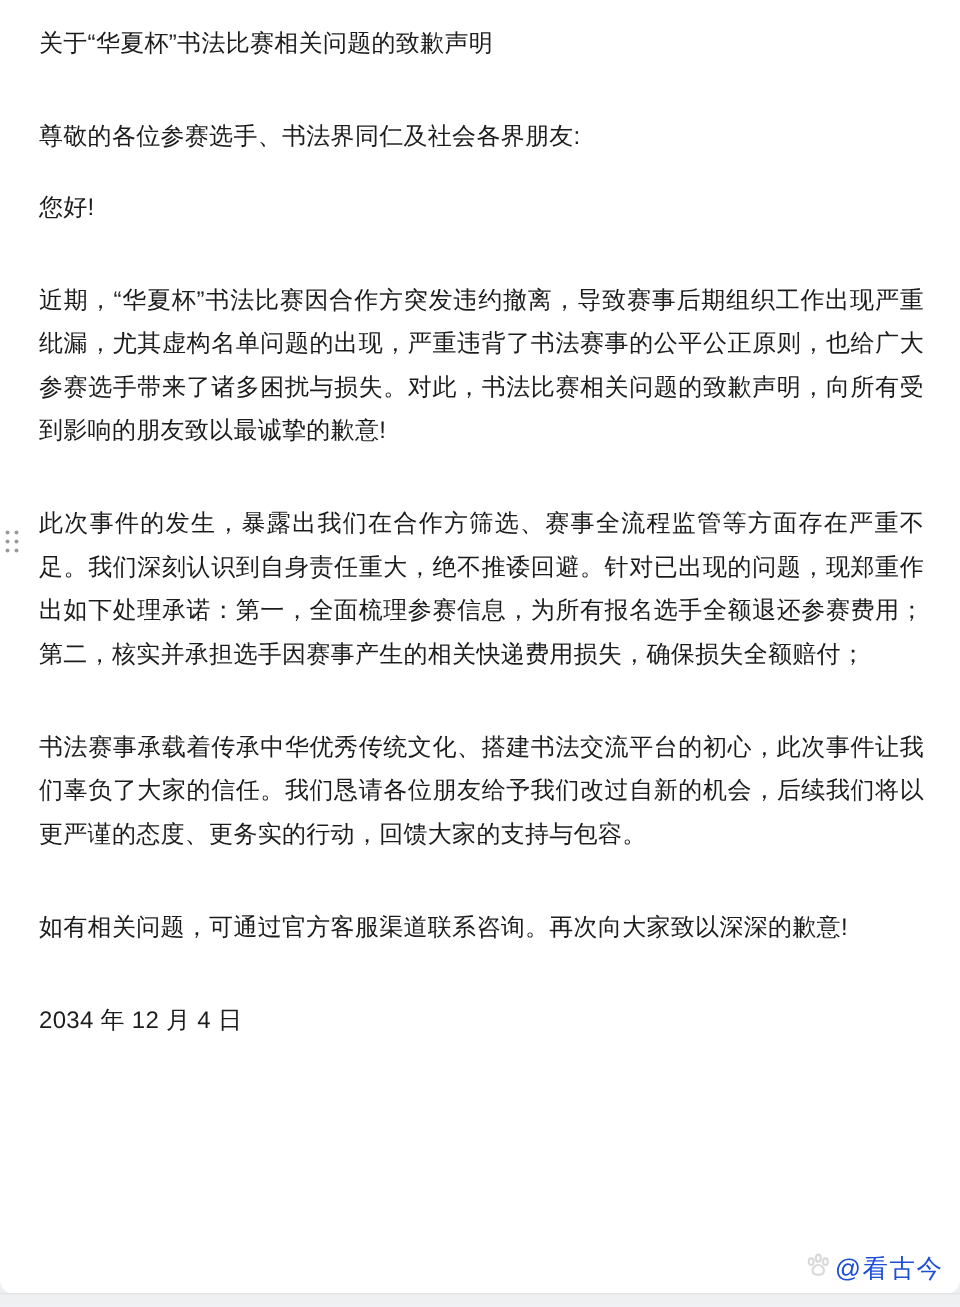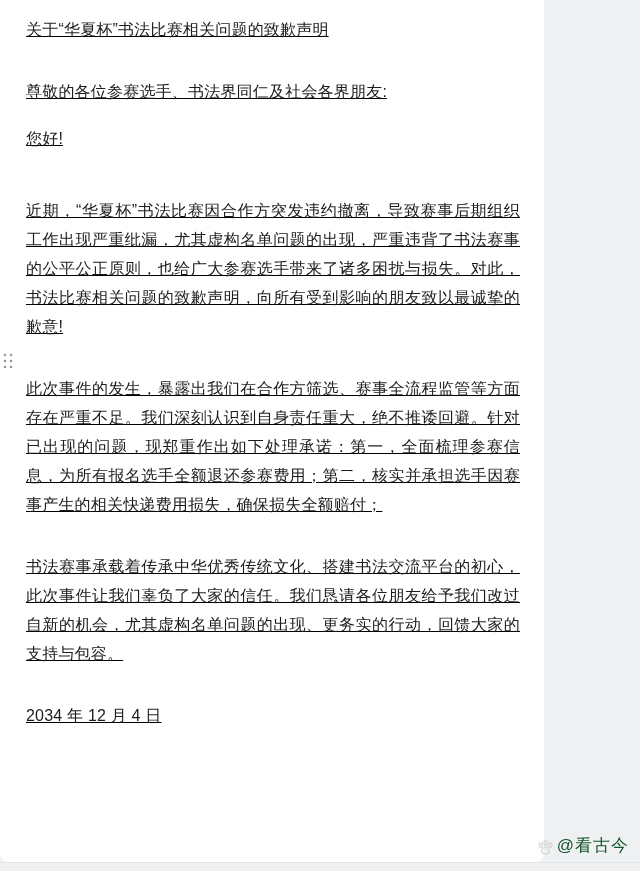--- a/index.html
+++ b/index.html
@@ -11,60 +11,59 @@
   .page {
     position: relative;
     width: 640px;
     height: 871px;
     background: #eef0f1;
     overflow: hidden;
   }
   .doc-card {
     position: absolute;
     top: 0; left: 0;
-    width: 544px;
+    width: 640px;
     height: 863px;
     background: #ffffff;
     border-radius: 0 0 10px 10px;
     padding: 15px 24px 0 26px;
-    text-decoration: underline;
   }
   .line, .para {
     font-size: 16px;
     line-height: 29px;
     color: #1c1c1c;
     letter-spacing: 0.2px;
     text-align: justify;
   }
   .doc-title { margin-bottom: 33px; }
   .salutation { margin-bottom: 18px; }
-  .greeting { margin-bottom: 43px; }
+  .greeting { margin-bottom: 33px; }
   .para { margin-bottom: 33px; }
   .closing { margin-bottom: 33px; }
   .signature { margin-bottom: 2px; }
   .date { margin-bottom: 0; }
 
   .drag-handle {
     position: absolute;
     left: 2px;
     top: 352px;
     width: 12px;
     height: 18px;
     cursor: grab;
   }
   .drag-handle svg { display: block; }
 
   .watermark {
     position: absolute;
     right: 11px;
     top: 834px;
     display: flex;
-    align-items: flex-end;
+    align-items: flex-start;
     gap: 2px;
-    color: #14532d;
+    color: #1d4ed8;
     font-size: 17px;
     letter-spacing: 1px;
     user-select: none;
   }
   .watermark svg { display: block; opacity: 0.9; }
 
   .bottom-strip {
     position: absolute;
     left: 0;
     bottom: 0;
@@ -85,22 +84,23 @@
 
     <p class="line salutation">尊敬的各位参赛选手、书法界同仁及社会各界朋友:</p>
 
     <p class="line greeting">您好!</p>
 
     <p class="para">近期，“华夏杯”书法比赛因合作方突发违约撤离，导致赛事后期组织工作出现严重纰漏，尤其虚构名单问题的出现，严重违背了书法赛事的公平公正原则，也给广大参赛选手带来了诸多困扰与损失。对此，书法比赛相关问题的致歉声明，向所有受到影响的朋友致以最诚挚的歉意!</p>
 
     <p class="para">此次事件的发生，暴露出我们在合作方筛选、赛事全流程监管等方面存在严重不足。我们深刻认识到自身责任重大，绝不推诿回避。针对已出现的问题，现郑重作出如下处理承诺：第一，全面梳理参赛信息，为所有报名选手全额退还参赛费用；第二，核实并承担选手因赛事产生的相关快递费用损失，确保损失全额赔付；</p>
 
 
-    <p class="para">书法赛事承载着传承中华优秀传统文化、搭建书法交流平台的初心，此次事件让我们辜负了大家的信任。我们恳请各位朋友给予我们改过自新的机会，尤其虚构名单问题的出现、更务实的行动，回馈大家的支持与包容。</p>
+    <p class="para">书法赛事承载着传承中华优秀传统文化、搭建书法交流平台的初心，此次事件让我们辜负了大家的信任。我们恳请各位朋友给予我们改过自新的机会，后续我们将以更严谨的态度、更务实的行动，回馈大家的支持与包容。</p>
 
+    <p class="para closing">如有相关问题，可通过官方客服渠道联系咨询。再次向大家致以深深的歉意!</p>
 
 
     <p class="line date">2034 年 12 月 4 日</p>
 
   </div>
 
   <div class="drag-handle" title="">
     <svg width="12" height="18" viewBox="0 0 12 18" xmlns="http://www.w3.org/2000/svg">
       <g fill="#9a9a9a">
         <circle cx="3" cy="3" r="1.3"></circle>

